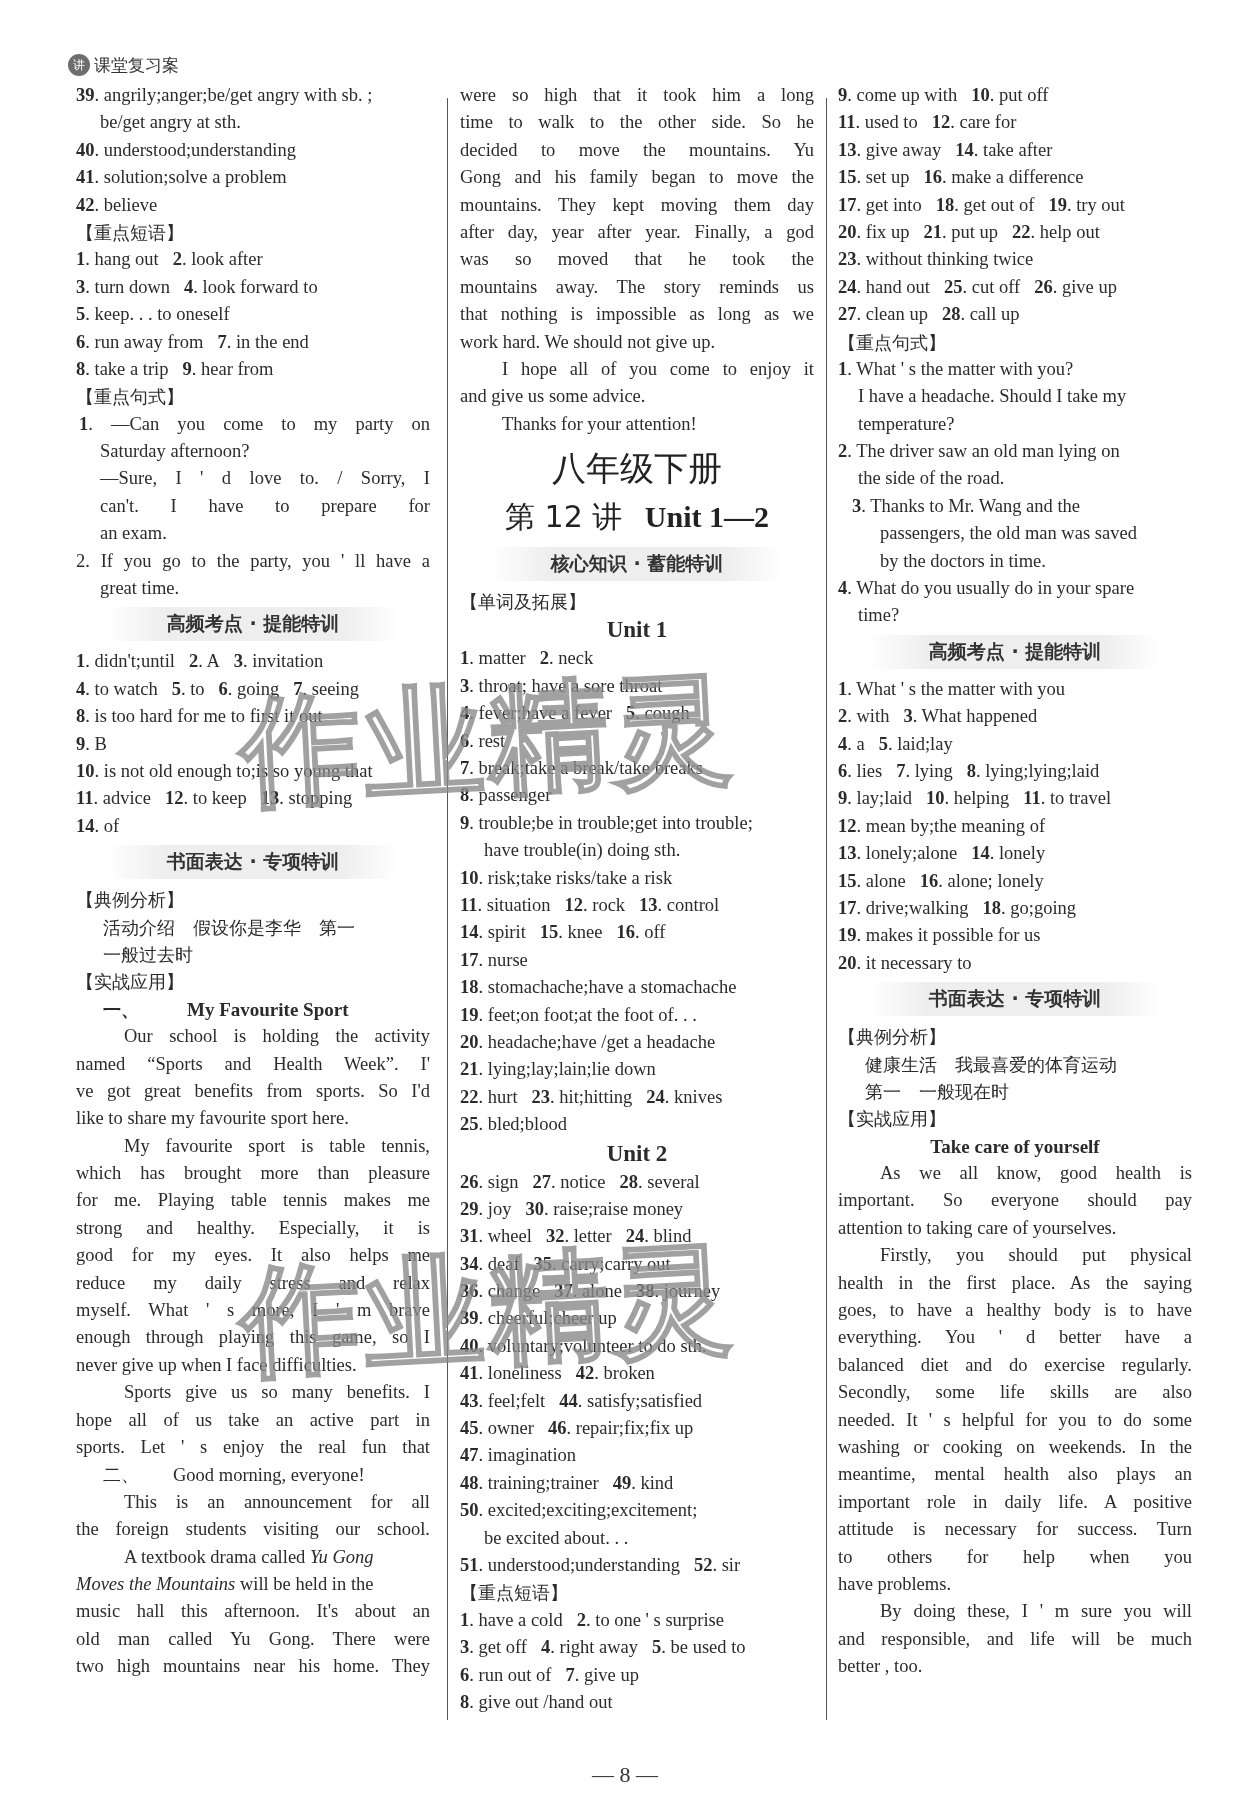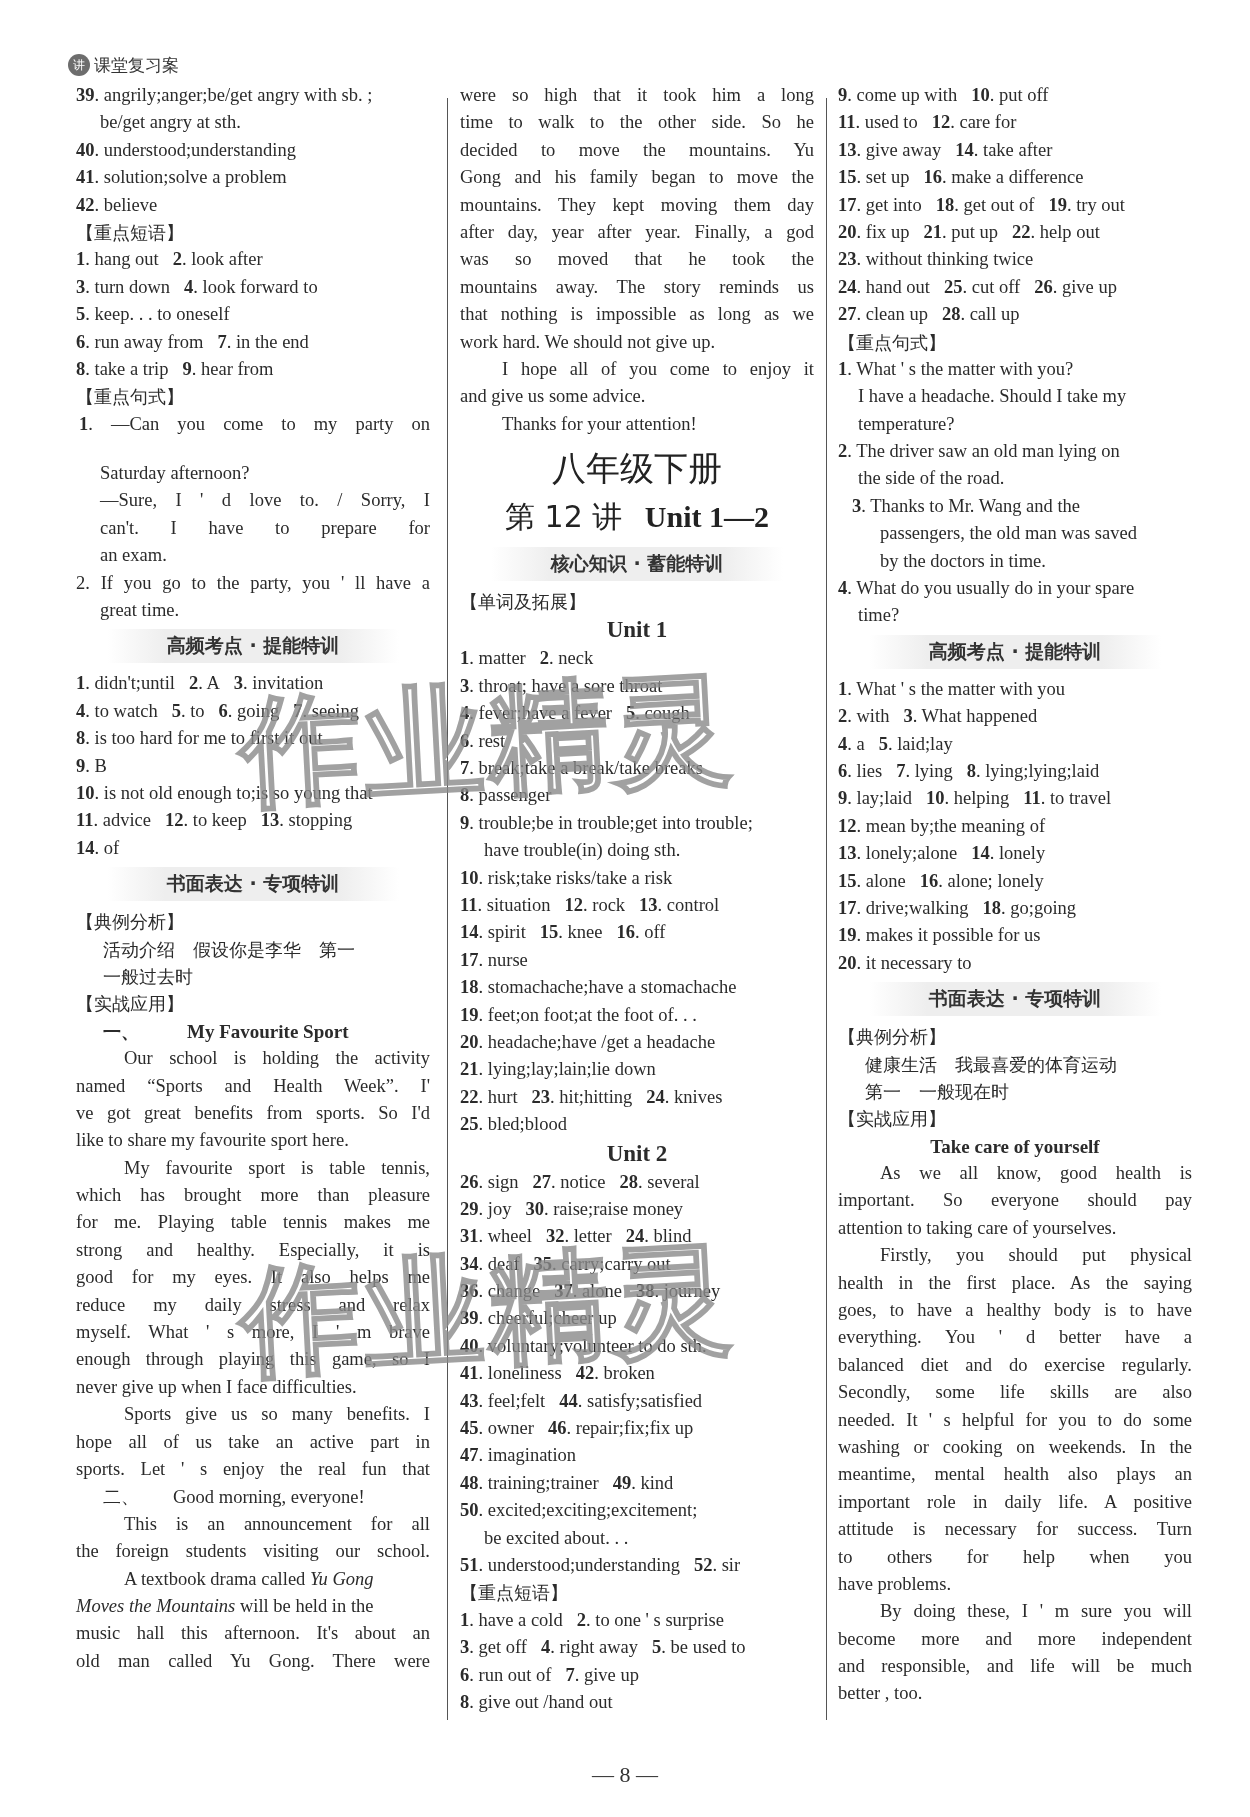--- a/index.html
+++ b/index.html
@@ -57,21 +57,21 @@
   <div id="c1-phrases">
       <div class="ln"><span class="num">1</span><span>. hang out</span><span class="gap"></span><span class="num">2</span><span>. look after</span></div>
       <div class="ln"><span class="num">3</span><span>. turn down</span><span class="gap"></span><span class="num">4</span><span>. look forward to</span></div>
       <div class="ln"><span class="num">5</span><span>. keep. . . to oneself</span></div>
       <div class="ln"><span class="num">6</span><span>. run away from</span><span class="gap"></span><span class="num">7</span><span>. in the end</span></div>
       <div class="ln"><span class="num">8</span><span>. take a trip</span><span class="gap"></span><span class="num">9</span><span>. hear from</span></div>
     </div>
   <div class="bracket">【重点句式】</div>
   <div>
     <div class="ln just" style="padding-left:3px;"><span class="num">1</span><span class="s0">. —Can you come to my party on</span></div>
-    <div class="ln ind1" style="padding-left:24px;margin-top:22px;">Saturday afternoon?</div>
+    <div class="ln ind1" style="padding-left:24px;">Saturday afternoon?</div>
     <div class="ln ind1 just" style="padding-left:24px;">—Sure, I ' d love to. / Sorry, I</div>
     <div class="ln ind1 just" style="padding-left:24px;">can't. I have to prepare for</div>
     <div class="ln ind1" style="padding-left:24px;">an exam.</div>
     <div class="ln just">2. If you go to the party, you ' ll have a</div>
     <div class="ln" style="padding-left:24px;">great time.</div>
   </div>
   <div class="banner">
       <span>高频考点 · 提能特训</span>
     </div>
   <div id="c1-exam">
@@ -114,20 +114,21 @@
   <div class="ln">
     <span class="cn" style="display:inline-block;width:70px;">二、</span><span>Good morning, everyone!</span>
   </div>
   <div>
     <div class="ln just" style="padding-left:48px;">This is an announcement for all</div>
     <div class="ln just">the foreign students visiting our school.</div>
     <div class="ln" style="padding-left:48px;"><span>A textbook drama called </span><i>Yu Gong</i></div>
     <div class="ln"><i>Moves the Mountains</i> <span>will be held in the</span></div>
     <div class="ln just">music hall this afternoon. It's about an</div>
     <div class="ln just">old man called Yu Gong. There were</div>
+    <div class="ln just">two high mountains near his home. They</div>
   </div>
 </div>
 
 <div class="col col2">
   <div id="c2-essay">
       <div class="ln just">were so high that it took him a long</div>
       <div class="ln just">time to walk to the other side. So he</div>
       <div class="ln just">decided to move the mountains. Yu</div>
       <div class="ln just">Gong and his family began to move the</div>
       <div class="ln just">mountains. They kept moving them day</div>
@@ -256,21 +257,20 @@
       <div class="ln just">balanced diet and do exercise regularly.</div>
       <div class="ln just">Secondly, some life skills are also</div>
       <div class="ln just">needed. It ' s helpful for you to do some</div>
       <div class="ln just">washing or cooking on weekends. In the</div>
       <div class="ln just">meantime, mental health also plays an</div>
       <div class="ln just">important role in daily life. A positive</div>
       <div class="ln just">attitude is necessary for success. Turn</div>
       <div class="ln just">to others for help when you</div>
       <div class="ln">have problems.</div>
       <div class="ln just" style="padding-left: 42px;">By doing these, I ' m sure you will</div>
-      <div class="ln just">become more and more independent</div>
       <div class="ln just">and responsible, and life will be much</div>
       <div class="ln">better , too.</div>
     </div>
 </div>
 
 <div class="wm" style="left:240px; top:660px; transform:rotate(-3deg);">作业精灵</div>
 <div class="wm" style="left:240px; top:1230px; transform:rotate(-3deg);">作业精灵</div>
 
 <div class="footer">— 8 —</div>
 

